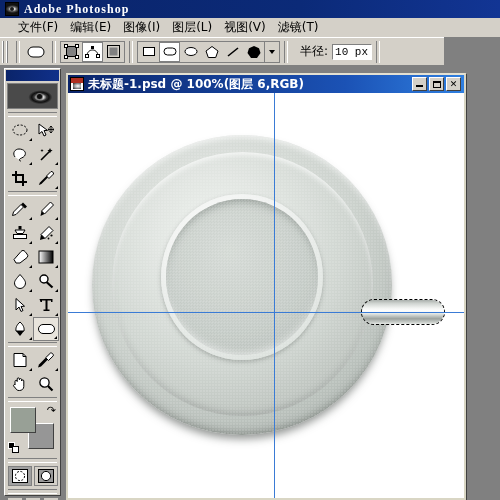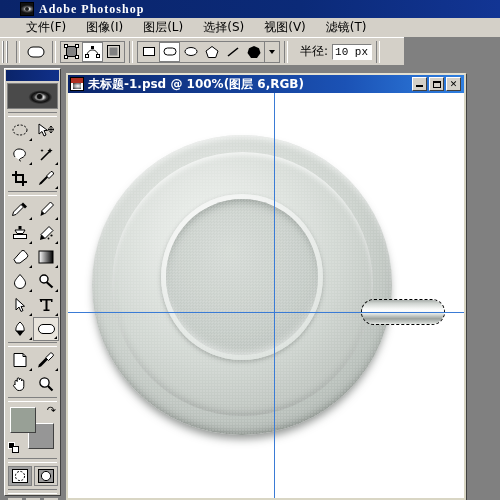--- a/index.html
+++ b/index.html
@@ -15,21 +15,21 @@
     width: 500px; height: 500px;
     background: #808080;
   }
 
   
   .app-titlebar {
     position: absolute; left: 0; top: 0; width: 500px; height: 18px;
     background: linear-gradient(to right, #0a246a 0%, #0b2a78 60%, #123594 100%);
     display: flex; align-items: center;
     box-sizing: border-box;
-    padding-left: 20px;
+    padding-left: 5px;
   }
   .ps-logo {
     width: 14px; height: 14px;
     background: #c8c8c8;
     border: 1px solid #000;
     box-sizing: border-box;
     position: relative;
     overflow: hidden;
     flex: 0 0 auto;
   }
@@ -52,35 +52,34 @@
     margin-left: 5px;
     white-space: nowrap;
   }
 
   
   .menubar {
     position: absolute; left: 0; top: 18px; width: 500px; height: 19px;
     background: #d4d0c8;
     display: flex; align-items: flex-end;
     box-sizing: border-box;
-    padding-left: 20px;
-    gap: 8px;
+    padding-left: 12px;
   }
   .menu-item {
     font-size: 12px;
     color: #000;
     padding: 1px 6px;
     white-space: nowrap;
     cursor: default;
     font-family: "DejaVu Sans", sans-serif;
   }
 
   
   .optionsbar {
-    position: absolute; left: 0; top: 37px; width: 404px; height: 29px;
+    position: absolute; left: 0; top: 37px; width: 444px; height: 29px;
     background: #d4d0c8;
     border-top: 1px solid #ffffff;
     border-bottom: 1px solid #808080;
     box-sizing: border-box;
     display: flex; align-items: center;
   }
   .grip {
     width: 7px; height: 22px; margin: 0 3px 0 2px;
     background:
       linear-gradient(to right, #ffffff 0 1px, #808080 1px 2px, transparent 2px 4px,
@@ -432,23 +431,23 @@
 
 <div id="app">
 
   <div class="app-titlebar">
     <div class="ps-logo"></div>
     <div class="app-title-text">Adobe Photoshop</div>
   </div>
 
   <div class="menubar">
     <div class="menu-item">文件(F)</div>
+    <div class="menu-item">编辑(E)</div>
     <div class="menu-item">图像(I)</div>
     <div class="menu-item">图层(L)</div>
-    <div class="menu-item">选择(S)</div>
     <div class="menu-item">视图(V)</div>
     <div class="menu-item">滤镜(T)</div>
   </div>
 
   <div class="optionsbar">
     <div class="grip"></div>
     <div class="opt-sep"></div>
 
     <div class="tool-preview">
       <svg width="18" height="12" viewBox="0 0 18 12">

